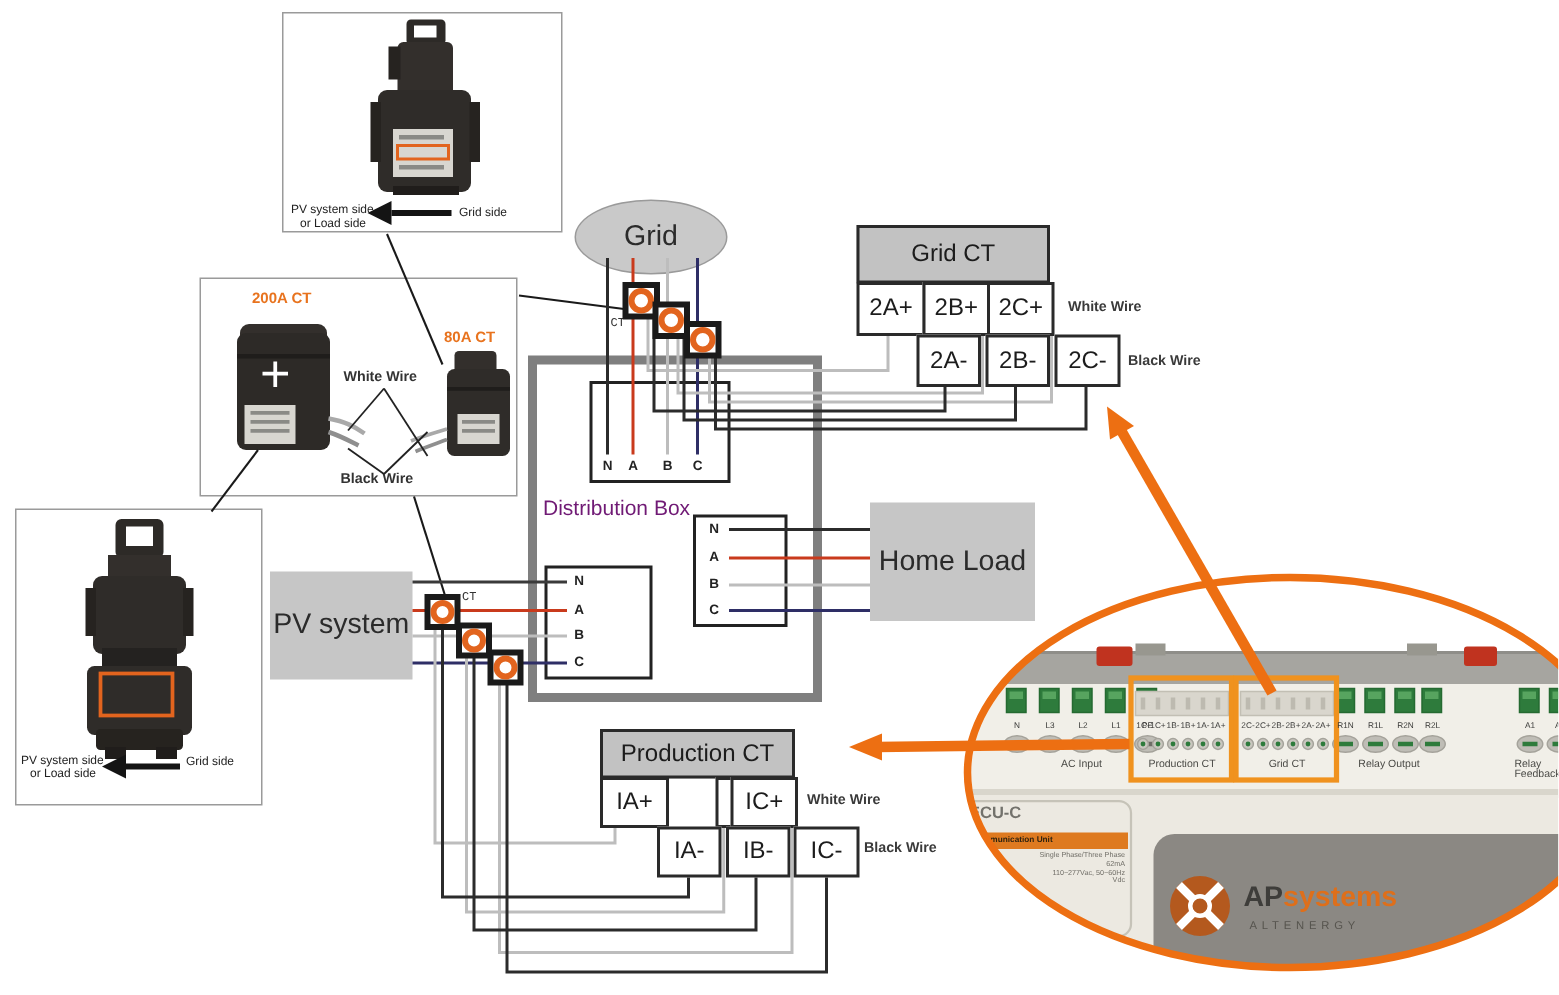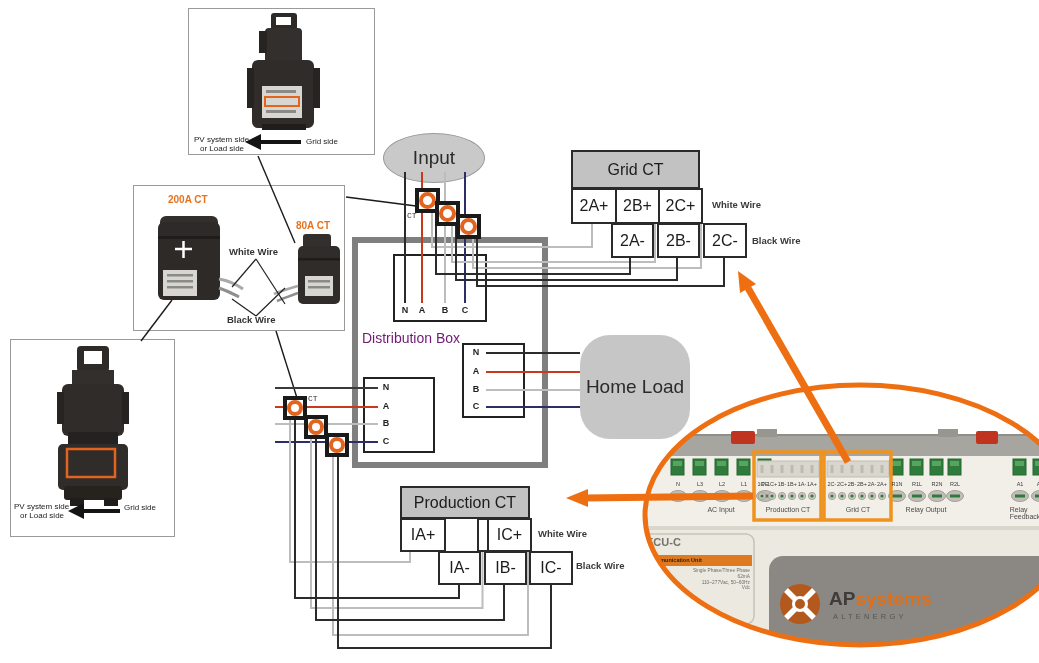--- a/index.html
+++ b/index.html
@@ -30,31 +30,34 @@
   svg.overlay{position:absolute;left:0;top:0;pointer-events:none;}
   .specs{position:absolute;left:644px;top:568px;width:106px;text-align:right;
          font-size:4.8px;line-height:5.8px;color:#716F68;}
 </style>
 </head>
 <body>
 
 <div id="canvas">
 
   <div id="grid-ellipse">
-    <span>Input</span>
+    <span>Grid</span>
   </div>
 
   <div id="dist-box"></div>
   <div class="lbl" style="left:362px;top:330px;font-size:14px;color:#701a75;">Distribution Box</div>
 
   <div class="subbox" style="left:393px;top:254px;width:94px;height:68px;"></div>
   <div class="subbox" style="left:363px;top:377px;width:72px;height:76px;"></div>
   <div class="subbox" style="left:462px;top:343px;width:63px;height:75px;"></div>
 
-  <div class="node" style="left:580px;top:335px;width:110px;height:104px;font-size:19px;border-radius:30px;">
+  <div class="node" style="left:180px;top:381px;width:95px;height:72px;font-size:19px;">
+    <span>PV system</span>
+  </div>
+  <div class="node" style="left:580px;top:335px;width:110px;height:79px;font-size:19px;">
     <span>Home Load</span>
   </div>
 
   <span class="phase" style="left:398px;top:305px;">N</span>
   <span class="phase" style="left:415px;top:305px;">A</span>
   <span class="phase" style="left:438px;top:305px;">B</span>
   <span class="phase" style="left:458px;top:305px;">C</span>
 
   <span class="phase" style="left:379px;top:382px;">N</span>
   <span class="phase" style="left:379px;top:401px;">A</span>

